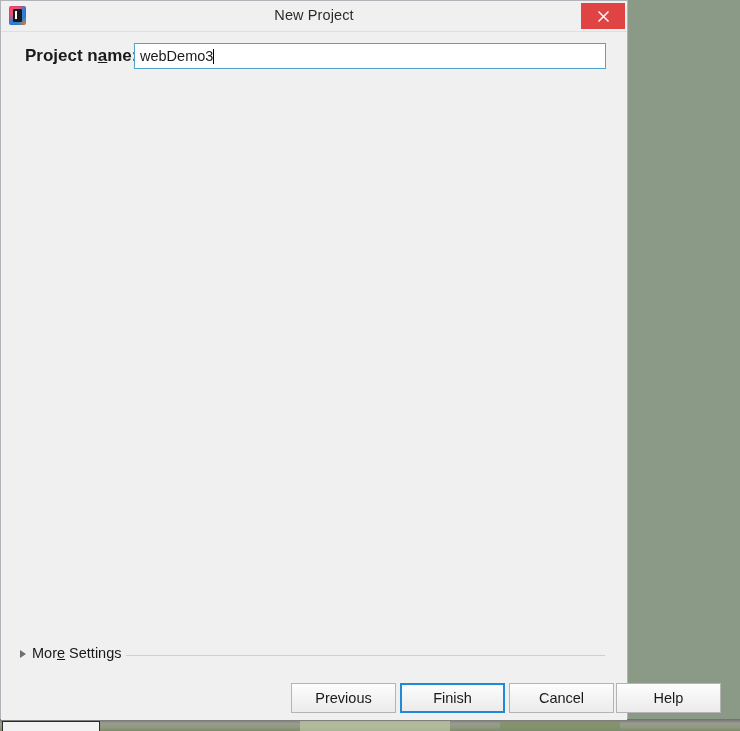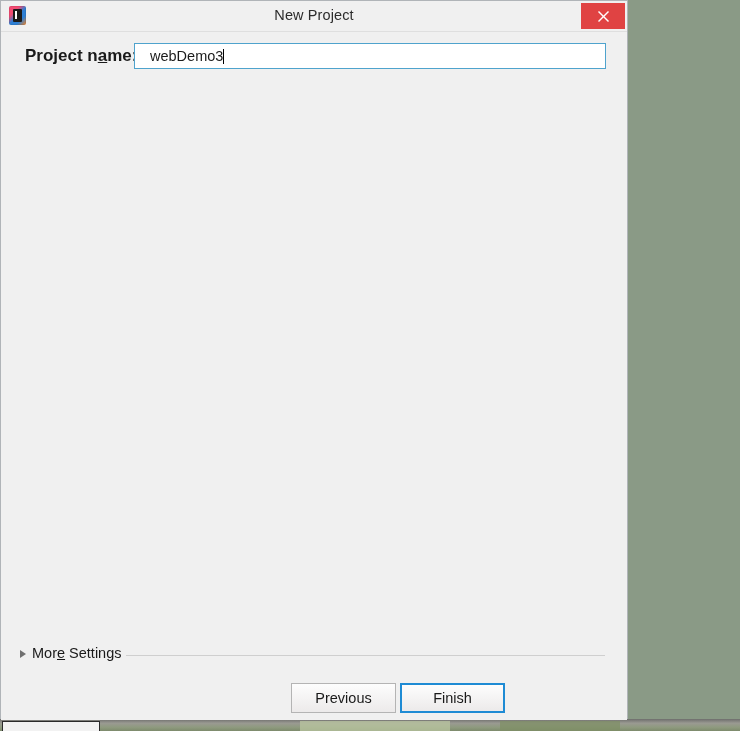--- a/index.html
+++ b/index.html
@@ -143,21 +143,21 @@
   }
   .field-label .mn { text-decoration: underline; }
 
   .text-input {
     position: absolute;
     box-sizing: border-box;
     height: 26px;
     background: #ffffff;
     font-size: 14.5px;
     color: #1a1a1a;
-    padding: 0 15px;
+    padding: 0 5px;
     line-height: 24px;
     overflow: hidden;
     white-space: nowrap;
   }
   .text-input.focused {
     left: 133px;
     right: 21px;
     border: 1px solid #4fa3cd;
     box-shadow: inset 0 0 0 1px #ffffff;
   }
@@ -310,18 +310,20 @@
 
       <div class="more-settings">
         <div class="ms-arrow"></div>
         <div class="ms-label"><span>Mor</span><span class="mn">e</span><span> Settings</span></div>
         <div class="ms-rule"></div>
       </div>
 
       <div class="button-bar">
         <div class="dlg-button btn-finish default">Finish</div>
         <div class="dlg-button btn-previous">Previous</div>
+        <div class="dlg-button btn-cancel">Cancel</div>
+        <div class="dlg-button btn-help">Help</div>
       </div>
 
     </div>
   </div>
 
 </div>
 
 </body></html>

